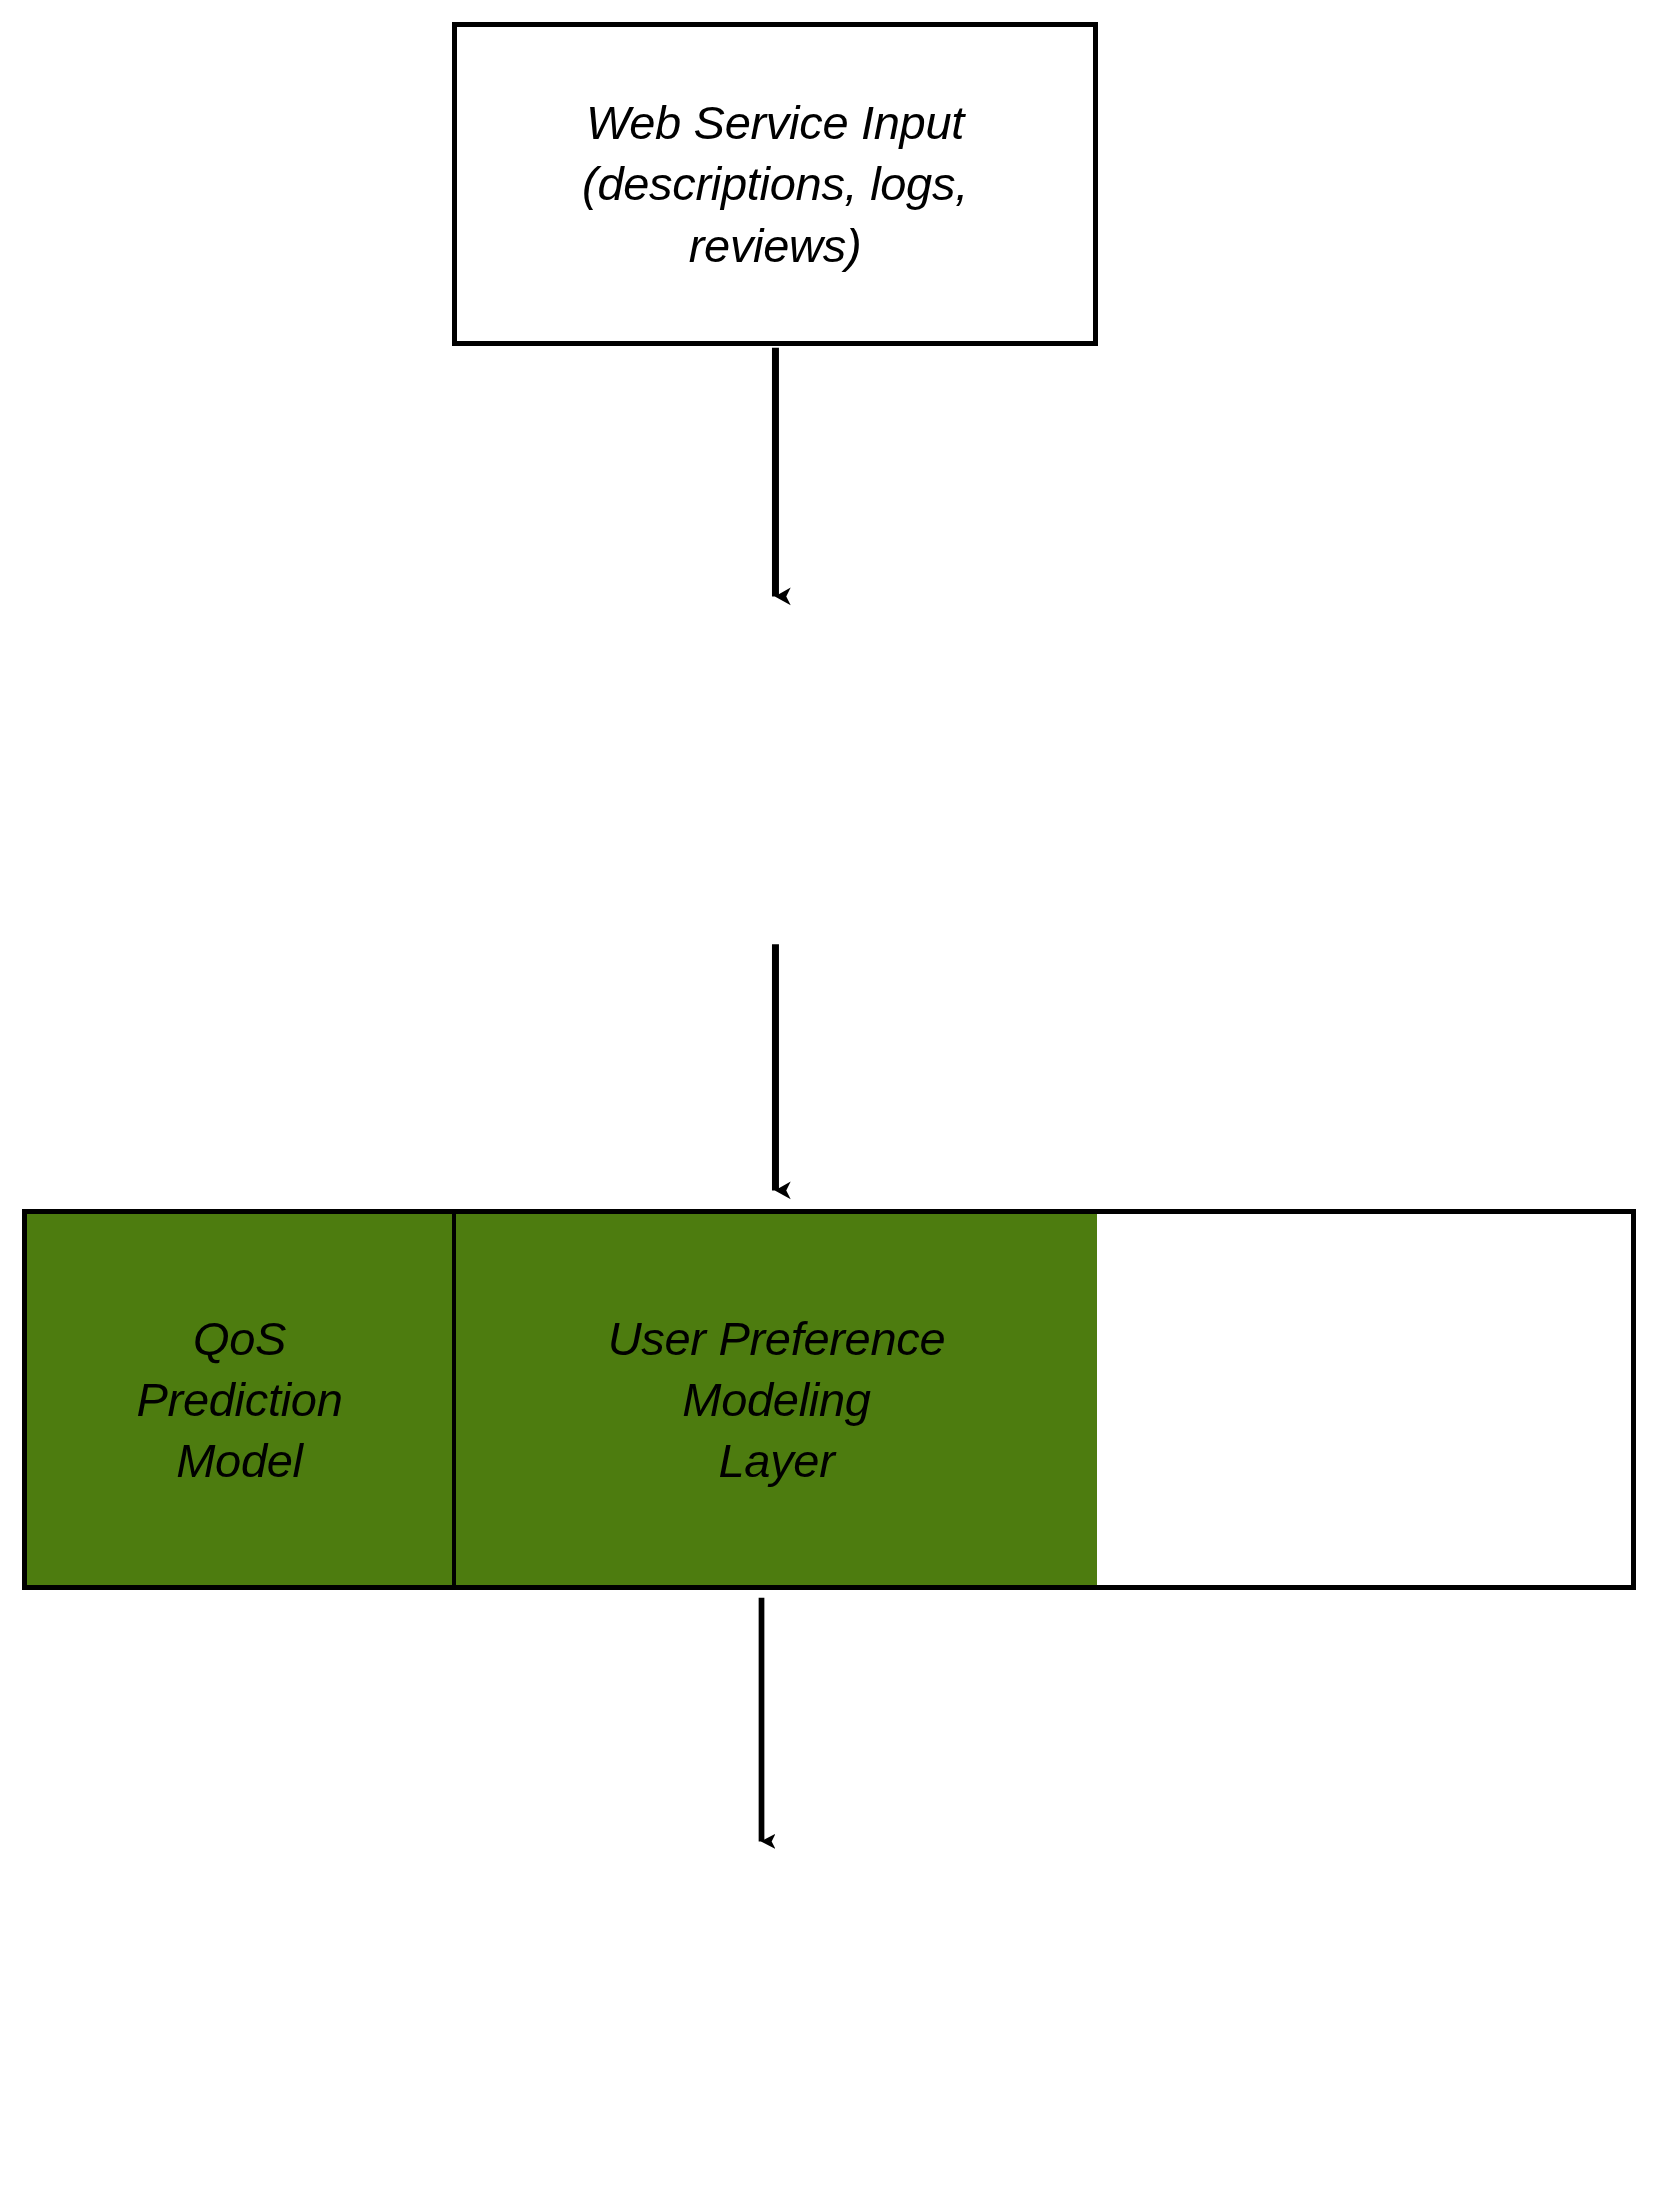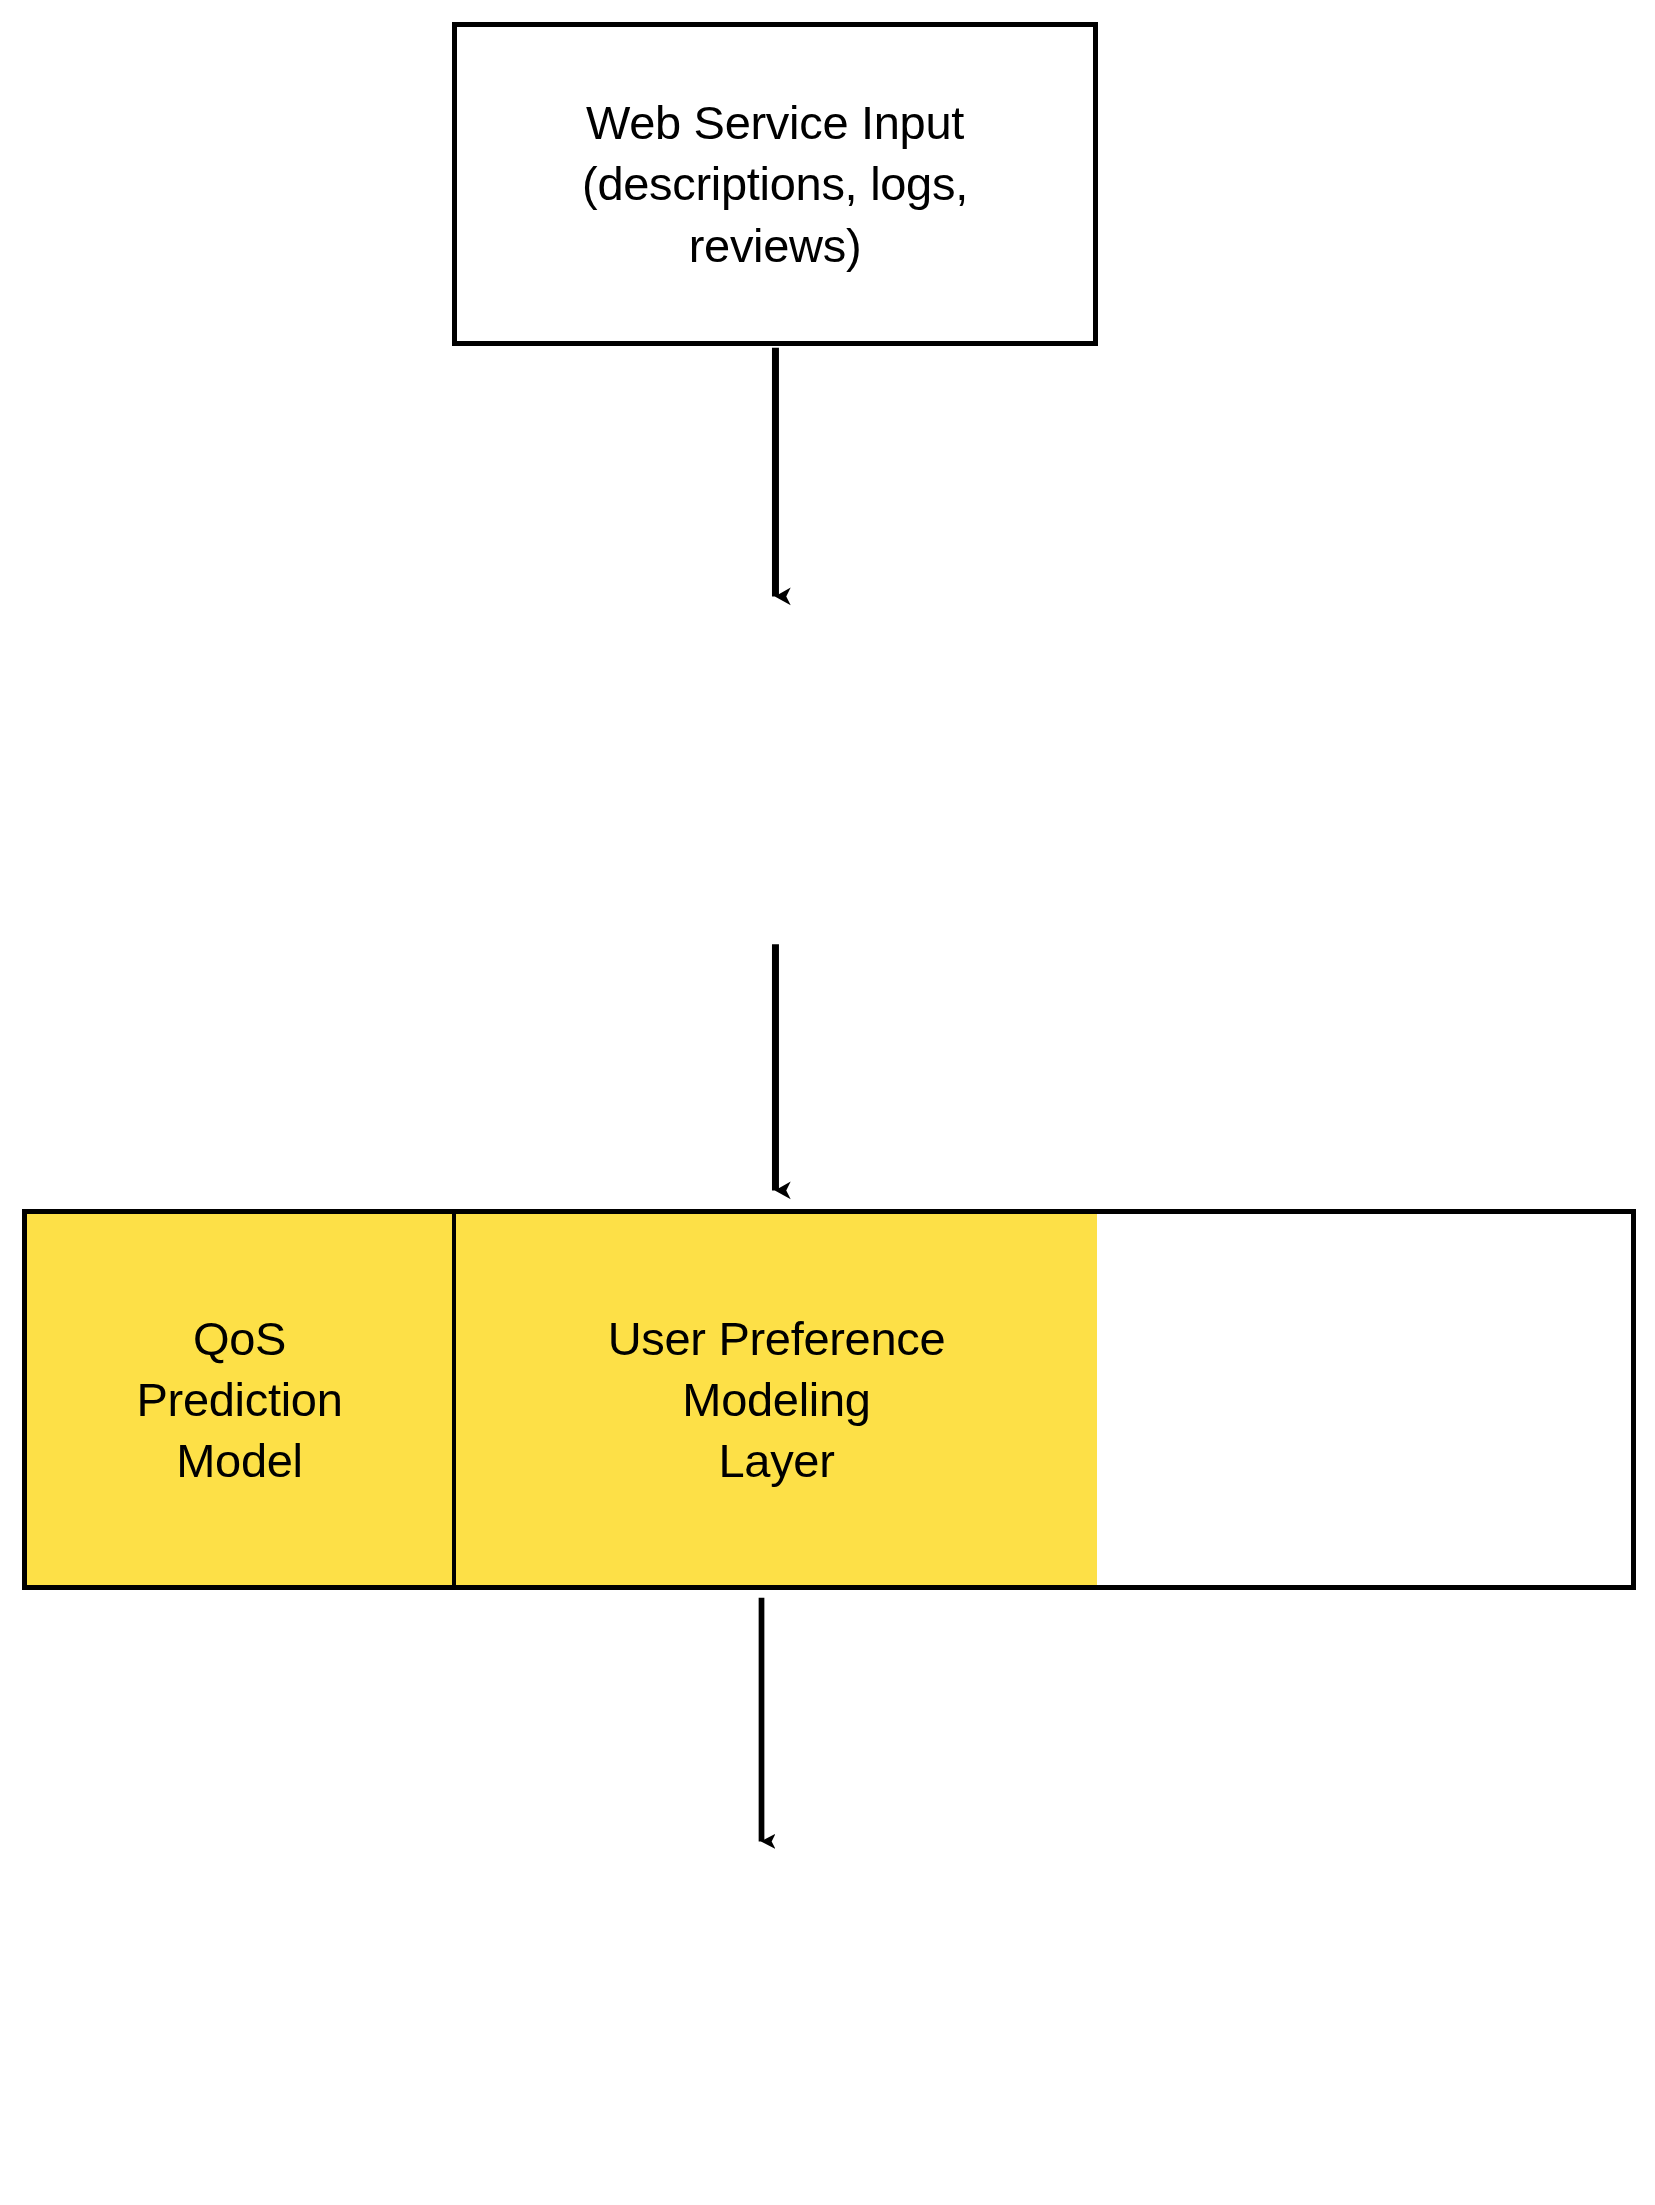--- a/index.html
+++ b/index.html
@@ -30,20 +30,21 @@
     align-items: center;
     justify-content: center;
     text-align: center;
   }
   .node-label {
     font-size: 47px;
     line-height: 1.30;
     letter-spacing: -0.3px;
     white-space: pre-line;
     color: #000000;
+    font-style: italic;
   }
 
   
   #node-input {
     left: 452px;
     top: 22px;
     width: 646px;
     height: 324px;
   }
 
@@ -68,21 +69,21 @@
     background: #ffffff;
     display: flex;
     flex-direction: row;
   }
   .band-cell {
     box-sizing: border-box;
     display: flex;
     align-items: center;
     justify-content: center;
     text-align: center;
-    background: #fde047;
+    background: #4d7c0f;
   }
   .band-cell + .band-cell {
     border-left: 4.4px solid #000000;
     text-align: center;
   }
   #band-cell-qos        { width: 425px; }
   #band-cell-preference { width: 645px; }
   #band-cell-retrieval  { flex: 1 1 auto; }
   .band-cell .node-label { font-size: 47px; }
 

